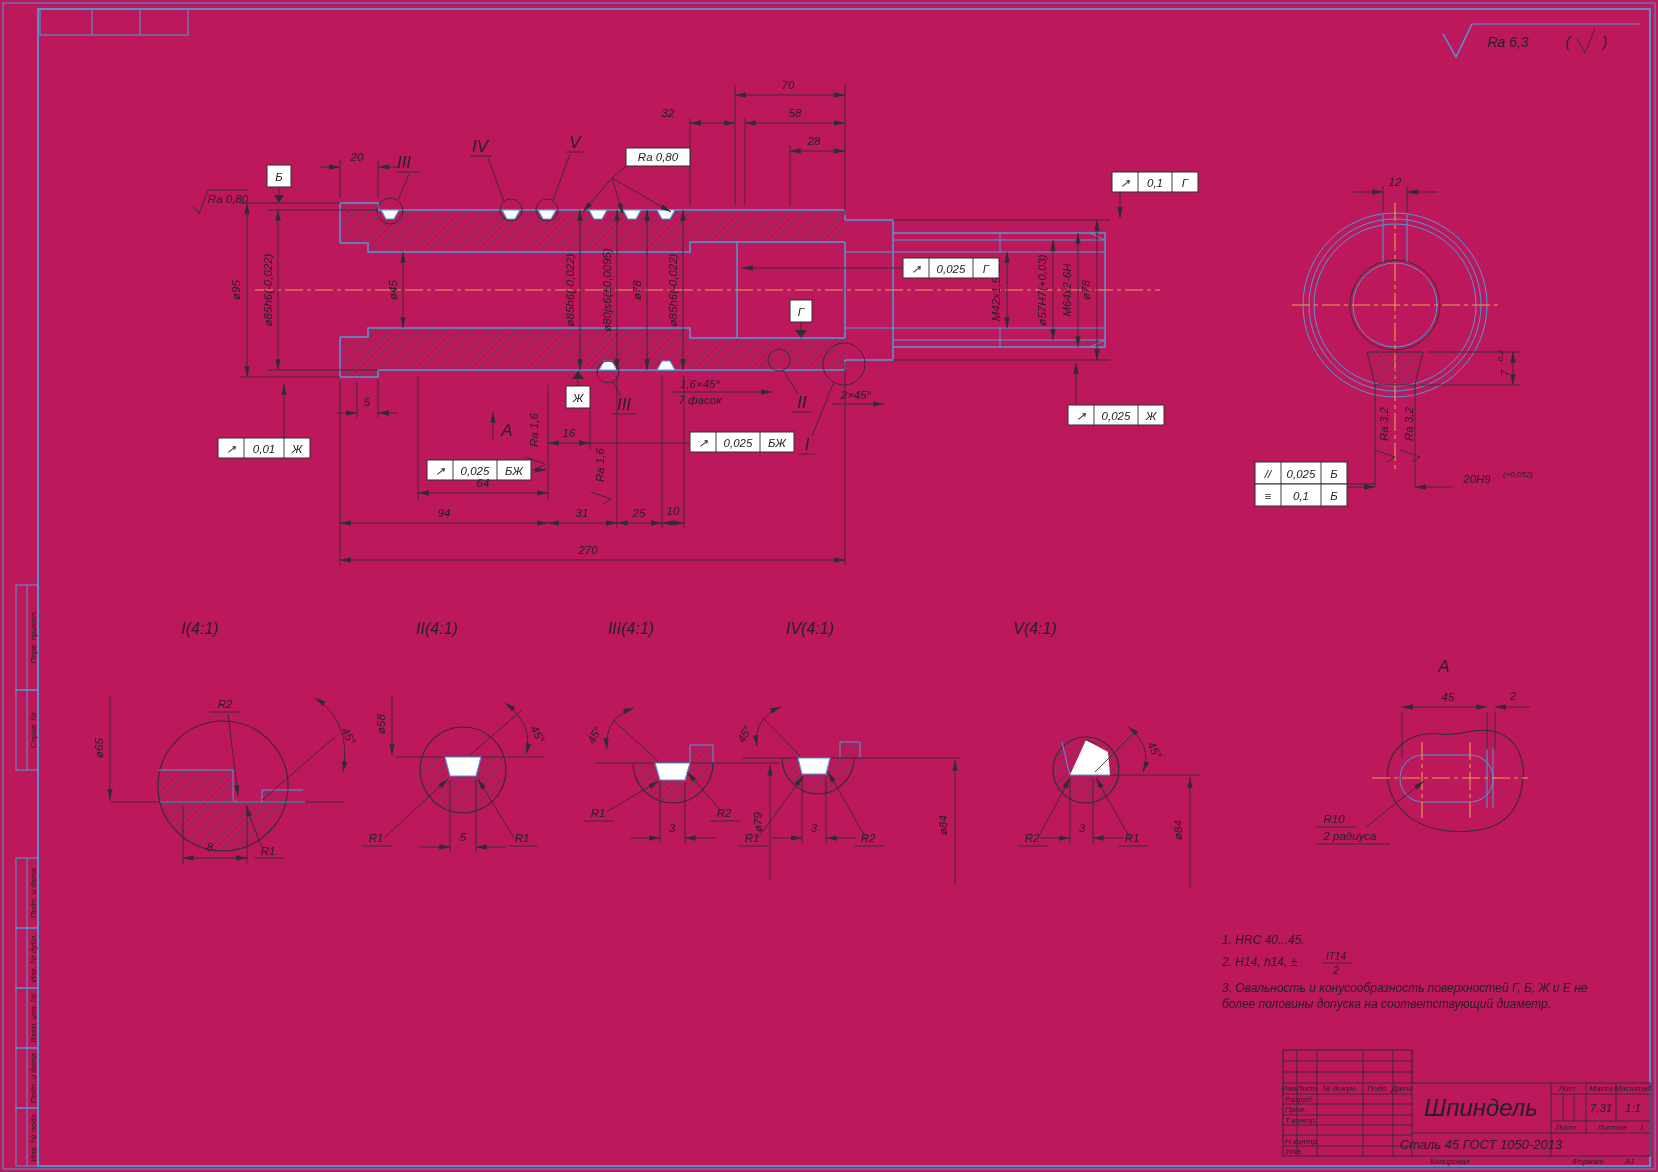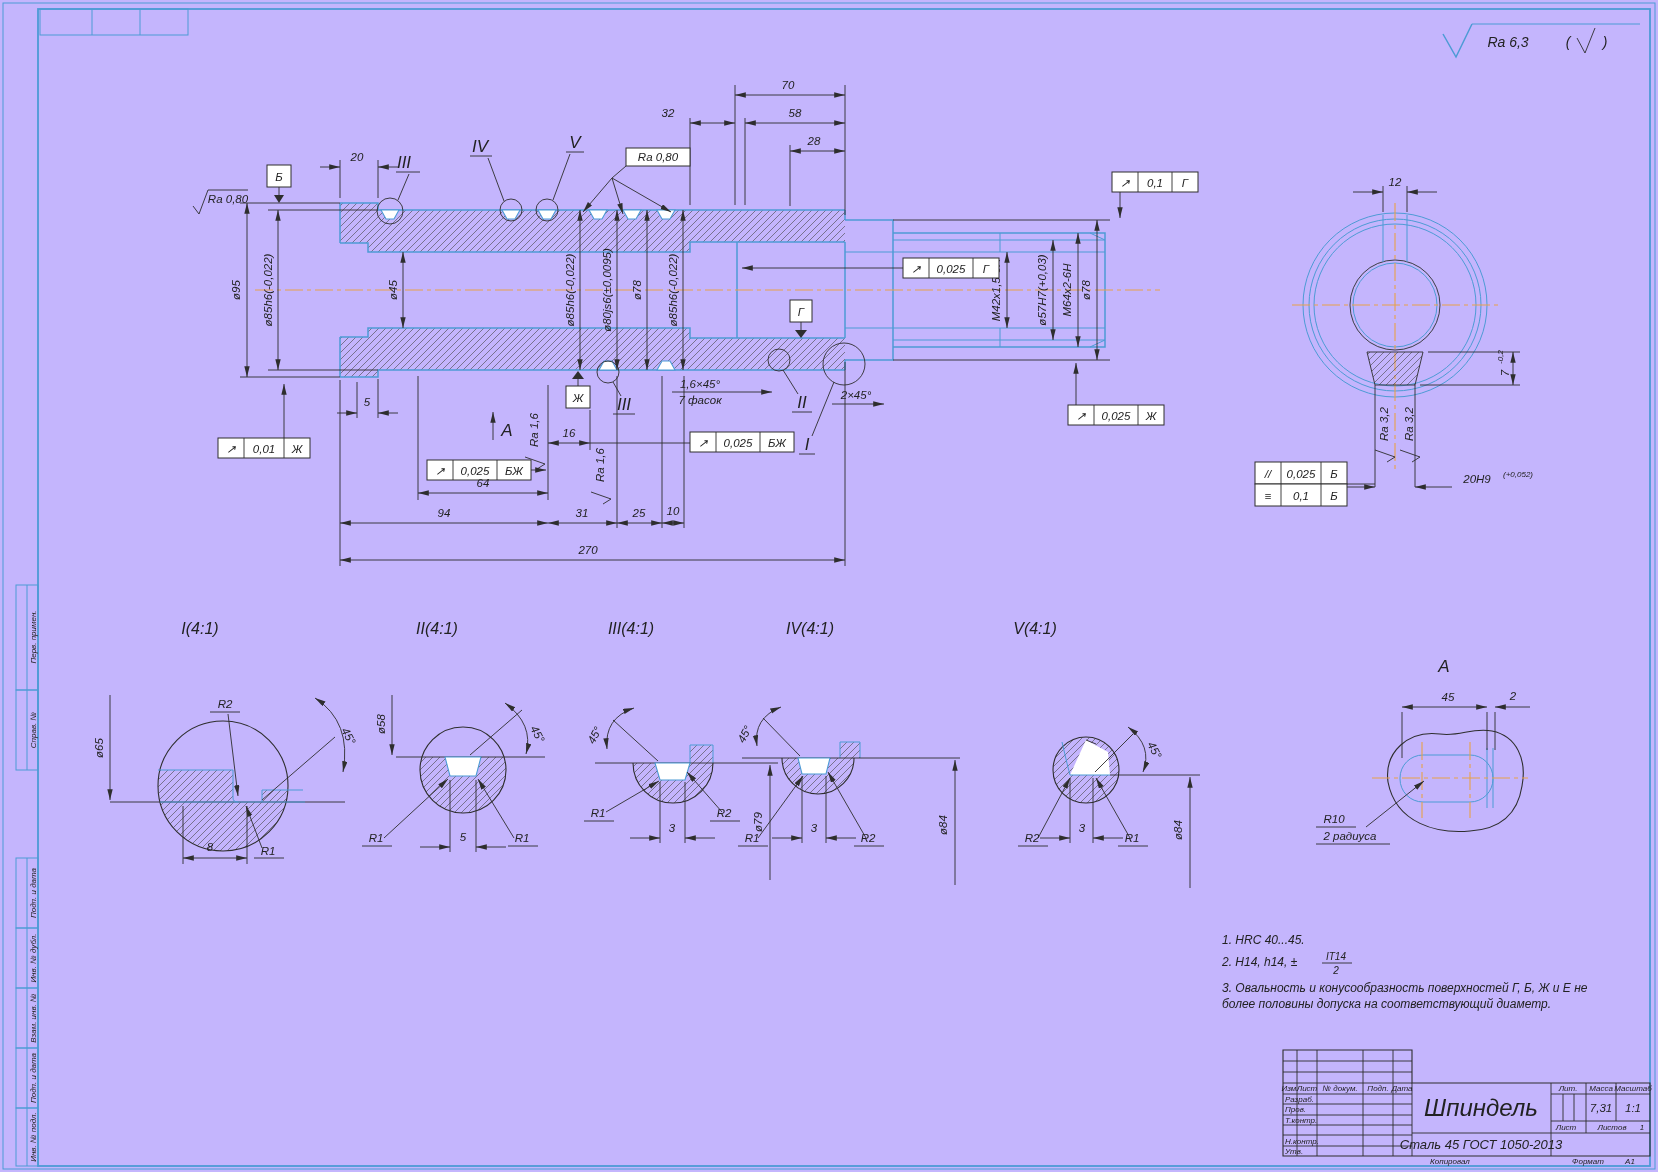--- a/index.html
+++ b/index.html
@@ -1,16 +1,16 @@
 <!DOCTYPE html>
 <html><head>
 <meta charset="utf-8">
 <style>
   html,body{margin:0;padding:0;background:#eef0f2;}
-  .sheet{position:relative;width:1658px;height:1172px;background:#c4b5fd;overflow:hidden;}
+  .sheet{position:relative;width:1658px;height:1172px;background:#be185d;overflow:hidden;}
   svg text{font-family:"Liberation Sans",sans-serif;font-style:italic;fill:#222;}
   .t{font-size:11.5px;text-anchor:middle;}
   .tbig{font-size:14px;text-anchor:middle;}
   .ts{font-size:8px;text-anchor:middle;}
   .rom{font-size:17px;text-anchor:middle;}
   .ttl{font-size:16px;text-anchor:middle;}
   .nt{font-size:12px;text-anchor:start;}
   .tb{font-size:8px;text-anchor:middle;}
   .tbl{font-size:9px;text-anchor:start;}
   .big{font-size:24px;text-anchor:middle;}

